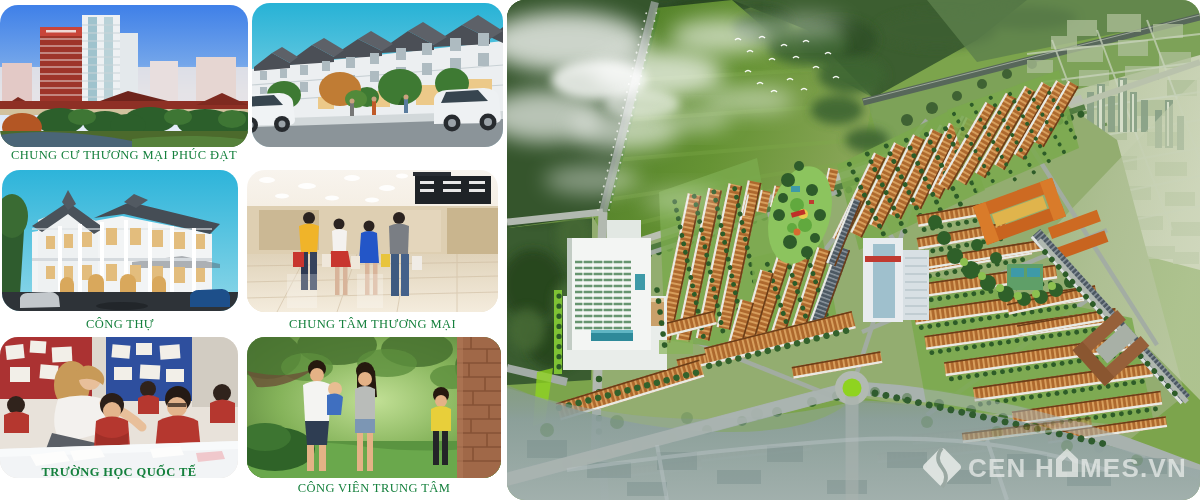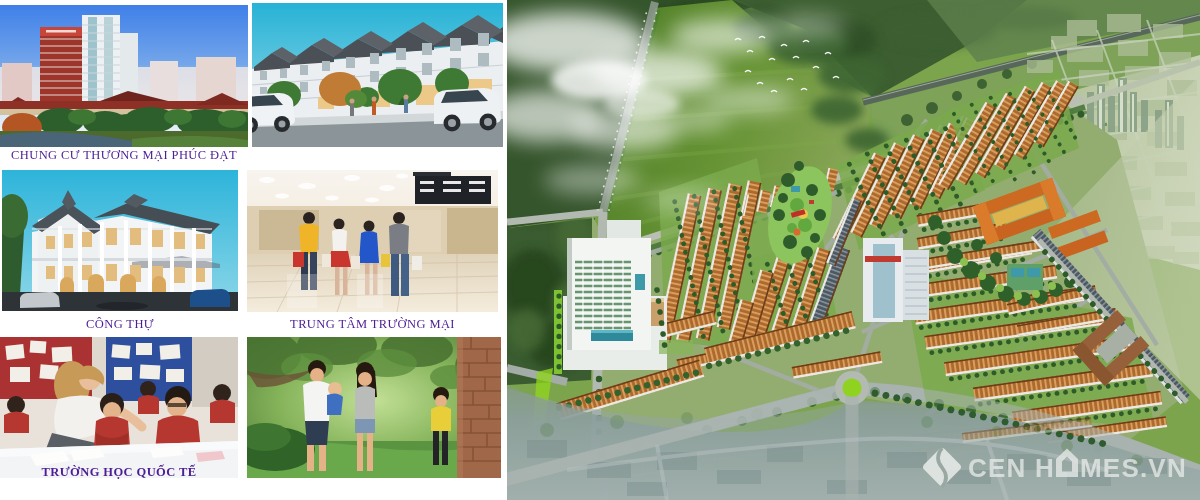--- a/index.html
+++ b/index.html
@@ -1,19 +1,19 @@
 <!DOCTYPE html>
 <html><head>
 <meta charset="utf-8">
 <style>
   html,body{margin:0;padding:0;background:#fff;}
   #page{position:relative;width:1200px;height:500px;overflow:hidden;background:#fff;
         font-family:"Liberation Sans",sans-serif;}
-  .ph{position:absolute;overflow:hidden;}
-  .cap{position:absolute;font-family:"Liberation Serif",serif;color:#4c1d95;
+  .ph{position:absolute;overflow:hidden;border-radius:18px;}
+  .cap{position:absolute;font-family:"Liberation Serif",serif;color:#15803d;
        text-align:center;white-space:nowrap;letter-spacing:0.4px;font-size:12.5px;}
 </style>
 </head>
 <body>
 <div id="page">
 
   <div class="ph" style="left:0;top:5px;width:248px;height:142px;">
     <svg width="248" height="142" viewBox="0 0 248 142" preserveAspectRatio="none">
       <defs>
         <linearGradient id="p1sky" x1="0" y1="0" x2="0" y2="1">
@@ -460,22 +460,23 @@
       <circle cx="194" cy="58" r="8" fill="#26190f"></circle>
       <circle cx="194" cy="64" r="6" fill="#e4b286"></circle>
       <path d="M184 72 q10 -6 20 0 l0 22 l-20 0 Z" fill="#e8cf3a"></path>
       <rect x="186" y="94" width="6" height="34" fill="#242428"></rect>
       <rect x="195" y="94" width="6" height="34" fill="#242428"></rect>
     </svg>
   </div>
 
   <div class="cap" style="left:0;top:148px;width:248px;">CHUNG CƯ THƯƠNG MẠI PHÚC ĐẠT</div>
   <div class="cap" style="left:2px;top:317px;width:236px;">CÔNG THỰ</div>
-  <div class="cap" style="left:247px;top:317px;width:251px;">TRUNG TÂM TRƯỜNG MẠI</div>
+  <div class="cap" style="left:247px;top:317px;width:251px;">CHUNG TÂM THƯƠNG MẠI</div>
   <div class="cap" style="left:0;top:465px;width:238px;font-weight:bold;">TRƯỜNG HỌC QUỐC TẾ</div>
+  <div class="cap" style="left:247px;top:481px;width:254px;">CÔNG VIÊN TRUNG TÂM</div>
 
   <div class="ph" style="left:507px;top:0;width:693px;height:500px;">
     <svg id="aer" width="693" height="500" viewBox="0 0 693 500">
 <defs>
 <linearGradient id="fieldg" x1="0" y1="0" x2="1" y2="0.3">
  <stop offset="0" stop-color="#4e7c26"></stop>
             <stop offset="0.55" stop-color="#669334"></stop>
             <stop offset="1" stop-color="#86a455"></stop>
 </linearGradient>
 <linearGradient id="hazeg" x1="0" y1="0" x2="1" y2="0.55">

